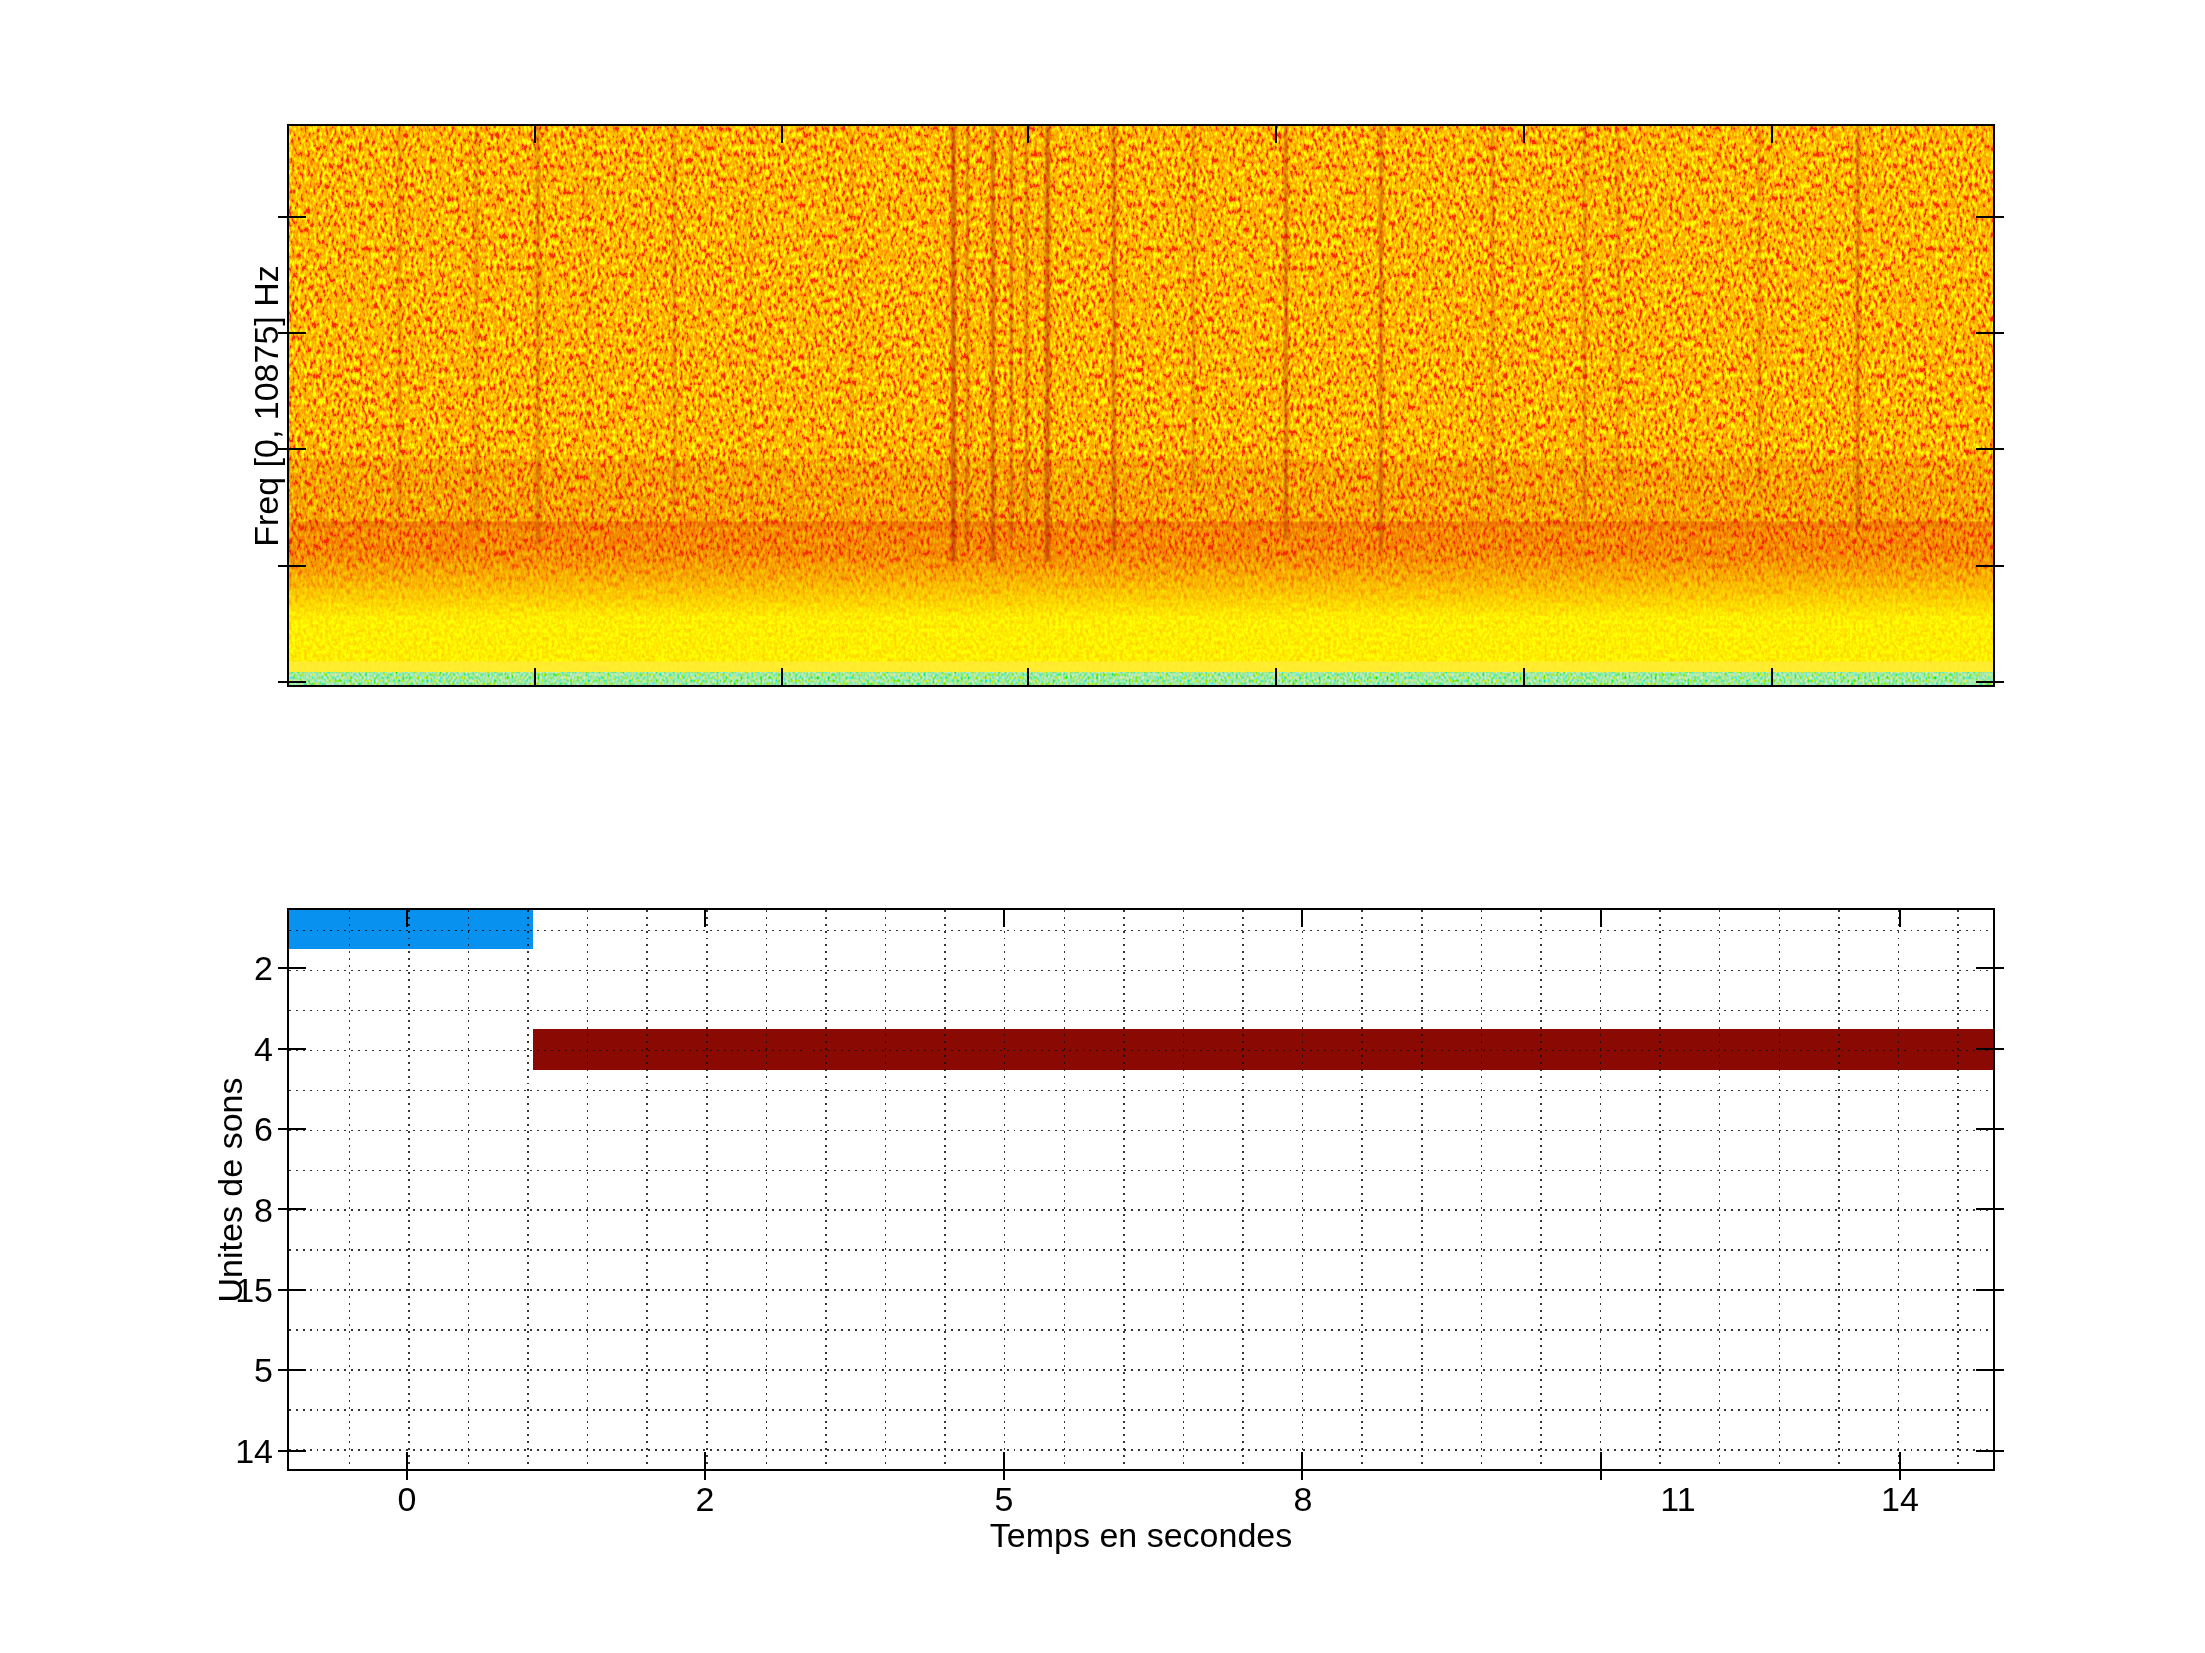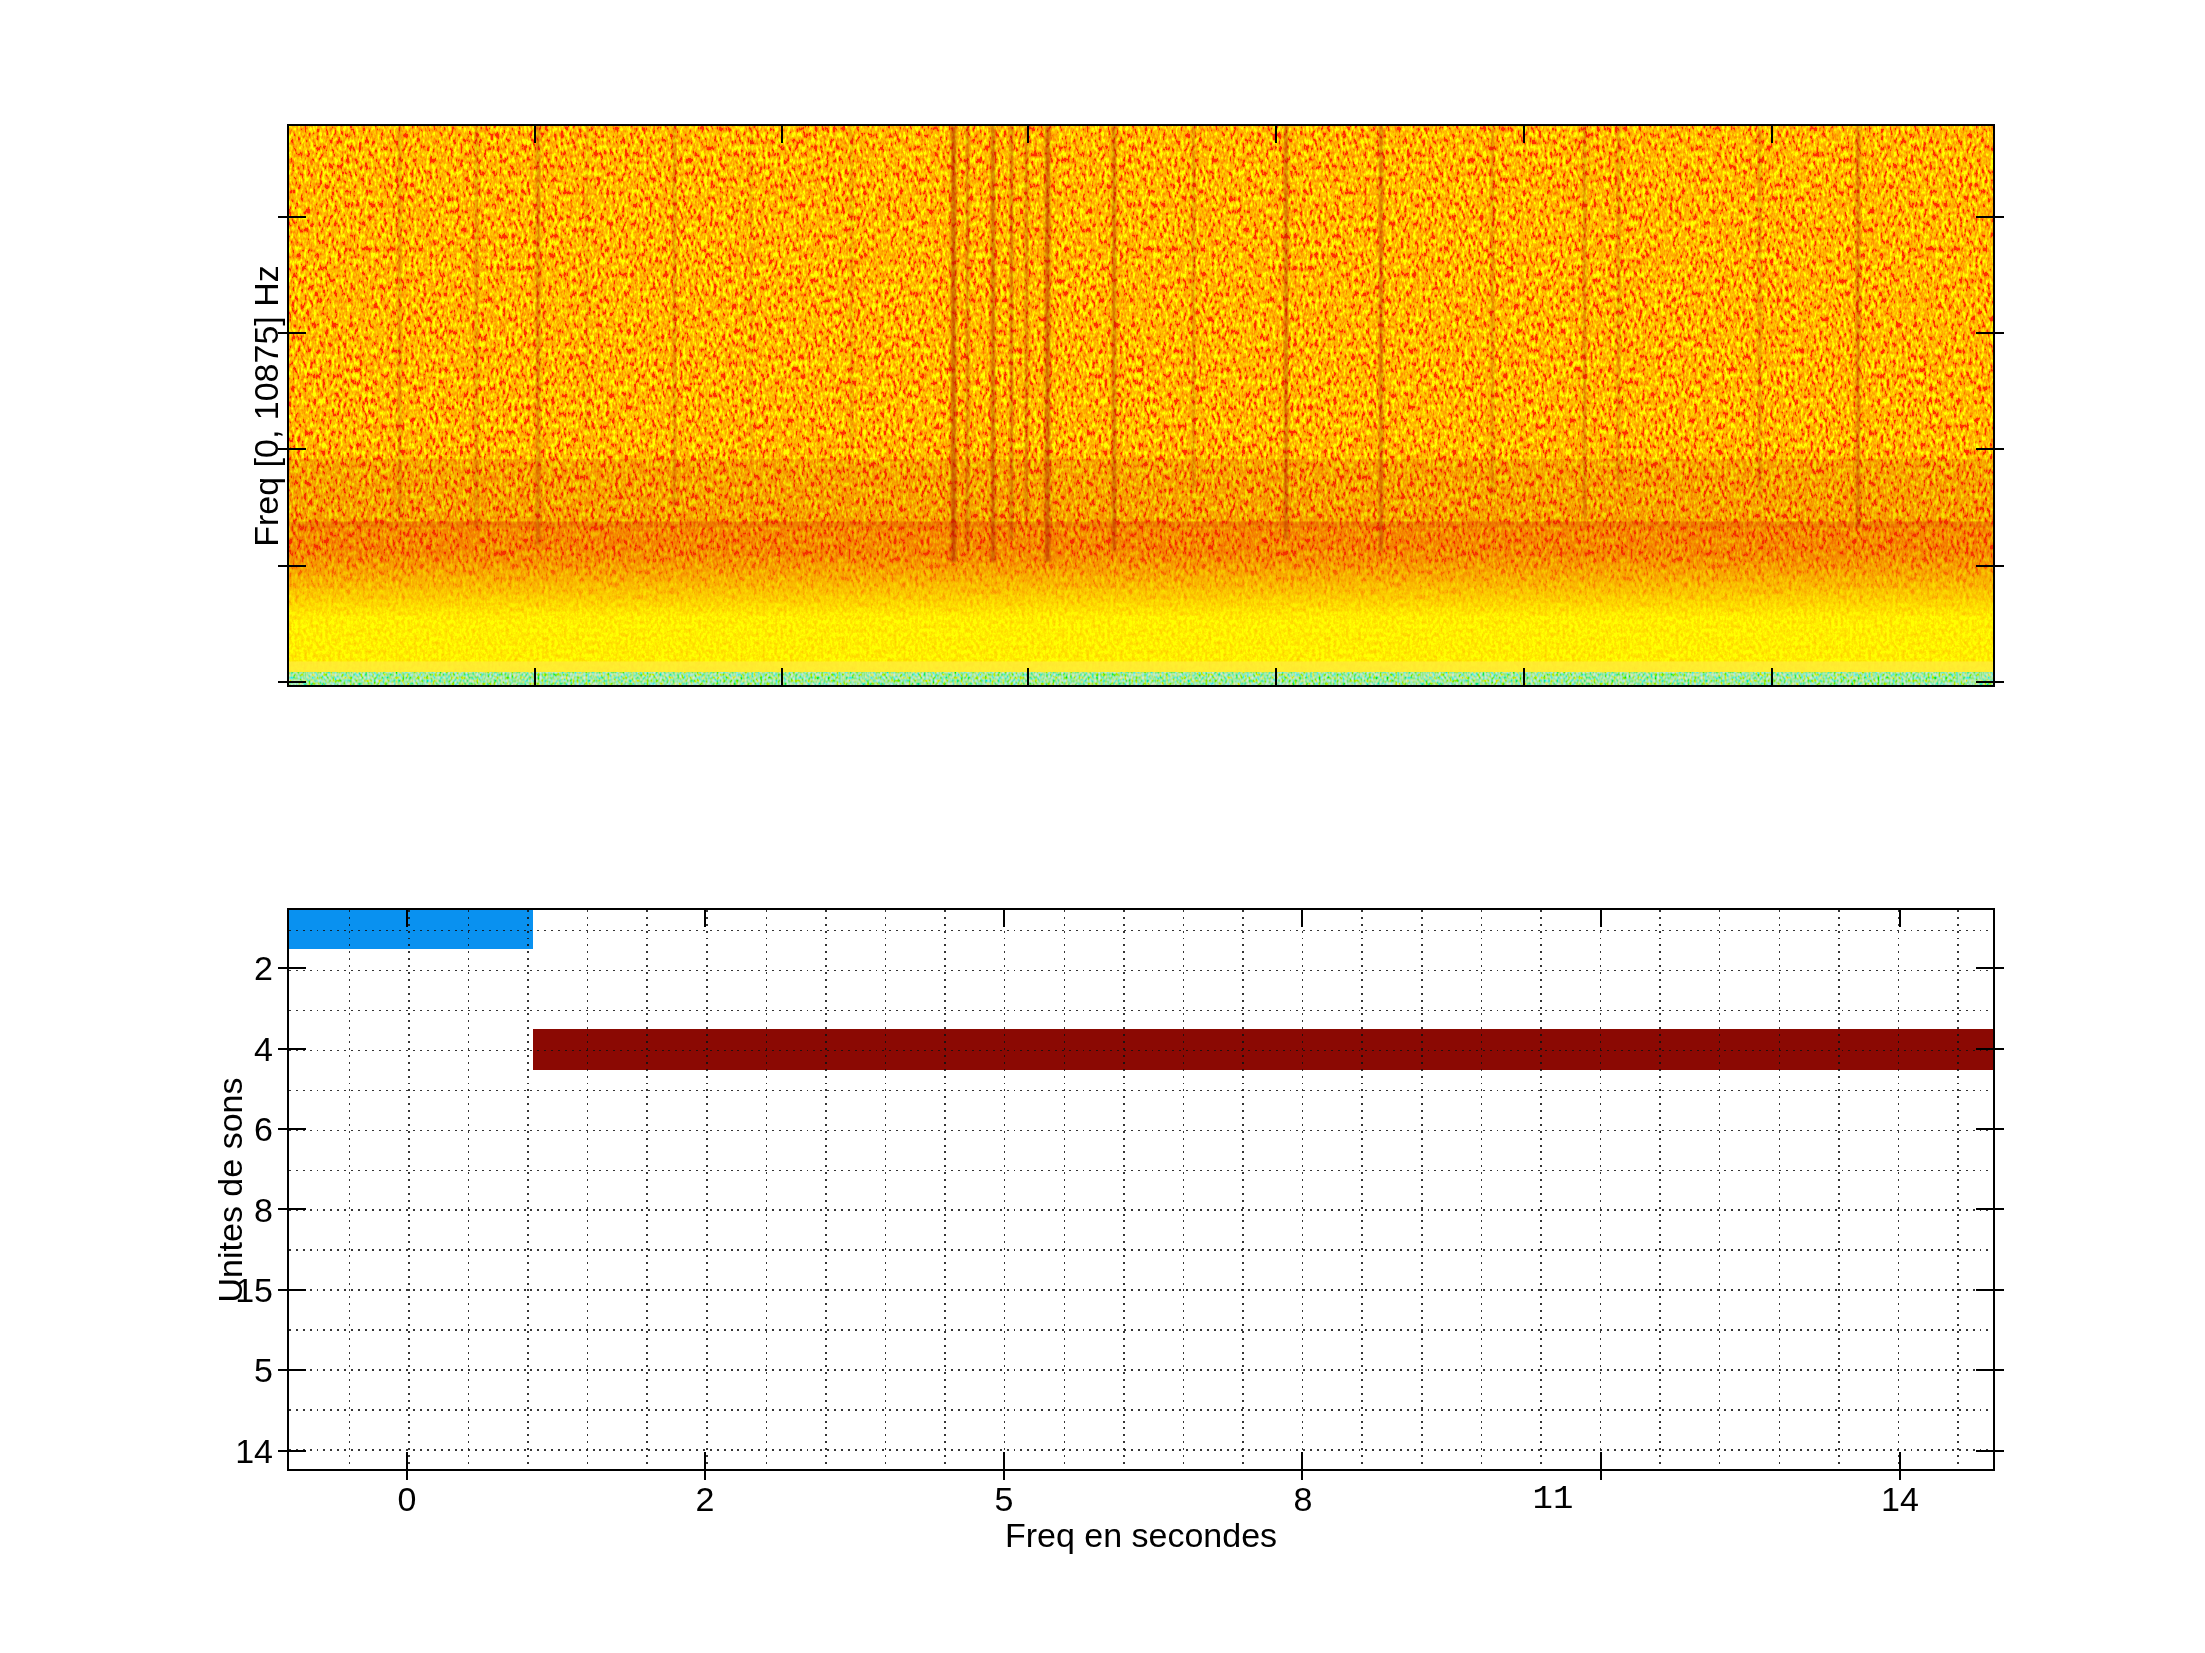--- a/index.html
+++ b/index.html
@@ -146,21 +146,21 @@
         <div class="gridh" style="top: 67.8571%;"></div>
         <div class="gridh" style="top: 75%;"></div>
         <div class="gridh" style="top: 82.1429%;"></div>
         <div class="gridh" style="top: 89.2857%;"></div>
         <div class="gridh" style="top: 96.4286%;"></div>
       </div>
   </div>
 
   <div class="axlabel v" style="left:266px;top:406px;">Freq [0, 10875] Hz</div>
   <div class="axlabel v" style="left:230px;top:1190px;">Unites de sons</div>
-  <div class="axlabel h" style="left:1141px;top:1518px;">Freq en secondes</div>
+  <div class="axlabel h" style="left:1141px;top:1518px;">Temps en secondes</div>
 
 <div class="tick" style="left: 534px; top: 124px; width: 2.3px; height: 19px;"></div>
     <div class="tick" style="left: 534px; top: 668px; width: 2.3px; height: 19px;"></div>
     <div class="tick" style="left: 781px; top: 124px; width: 2.3px; height: 19px;"></div>
     <div class="tick" style="left: 781px; top: 668px; width: 2.3px; height: 19px;"></div>
     <div class="tick" style="left: 1027px; top: 124px; width: 2.3px; height: 19px;"></div>
     <div class="tick" style="left: 1027px; top: 668px; width: 2.3px; height: 19px;"></div>
     <div class="tick" style="left: 1275px; top: 124px; width: 2.3px; height: 19px;"></div>
     <div class="tick" style="left: 1275px; top: 668px; width: 2.3px; height: 19px;"></div>
     <div class="tick" style="left: 1523px; top: 124px; width: 2.3px; height: 19px;"></div>
@@ -184,21 +184,21 @@
     <div class="tick" style="left: 704px; top: 1452px; width: 2.3px; height: 28px;"></div>
     <div class="ticklabel xticklabel" style="left: 705px; top: 1482px;">2</div>
     <div class="tick" style="left: 1003px; top: 908px; width: 2.3px; height: 19px;"></div>
     <div class="tick" style="left: 1003px; top: 1452px; width: 2.3px; height: 28px;"></div>
     <div class="ticklabel xticklabel" style="left: 1004px; top: 1482px;">5</div>
     <div class="tick" style="left: 1301px; top: 908px; width: 2.3px; height: 19px;"></div>
     <div class="tick" style="left: 1301px; top: 1452px; width: 2.3px; height: 28px;"></div>
     <div class="ticklabel xticklabel" style="left: 1303px; top: 1482px;">8</div>
     <div class="tick" style="left: 1600px; top: 908px; width: 2.3px; height: 19px;"></div>
     <div class="tick" style="left: 1600px; top: 1452px; width: 2.3px; height: 28px;"></div>
-    <div class="ticklabel xticklabel" style="left: 1553px; top: 1482px; font-family: Liberation Mono, monospace;">11</div>
+    <div class="ticklabel xticklabel" style="left: 1678px; top: 1482px;">11</div>
     <div class="tick" style="left: 1899px; top: 908px; width: 2.3px; height: 19px;"></div>
     <div class="tick" style="left: 1899px; top: 1452px; width: 2.3px; height: 28px;"></div>
     <div class="ticklabel xticklabel" style="left: 1900px; top: 1482px;">14</div>
     <div class="tick" style="left: 278px; top: 967px; width: 28px; height: 2.3px;"></div>
     <div class="tick" style="left: 1976px; top: 967px; width: 28px; height: 2.3px;"></div>
     <div class="ticklabel yticklabel" style="left: 273px; top: 968px;">2</div>
     <div class="tick" style="left: 278px; top: 1048px; width: 28px; height: 2.3px;"></div>
     <div class="tick" style="left: 1976px; top: 1048px; width: 28px; height: 2.3px;"></div>
     <div class="ticklabel yticklabel" style="left: 273px; top: 1049px;">4</div>
     <div class="tick" style="left: 278px; top: 1128px; width: 28px; height: 2.3px;"></div>

